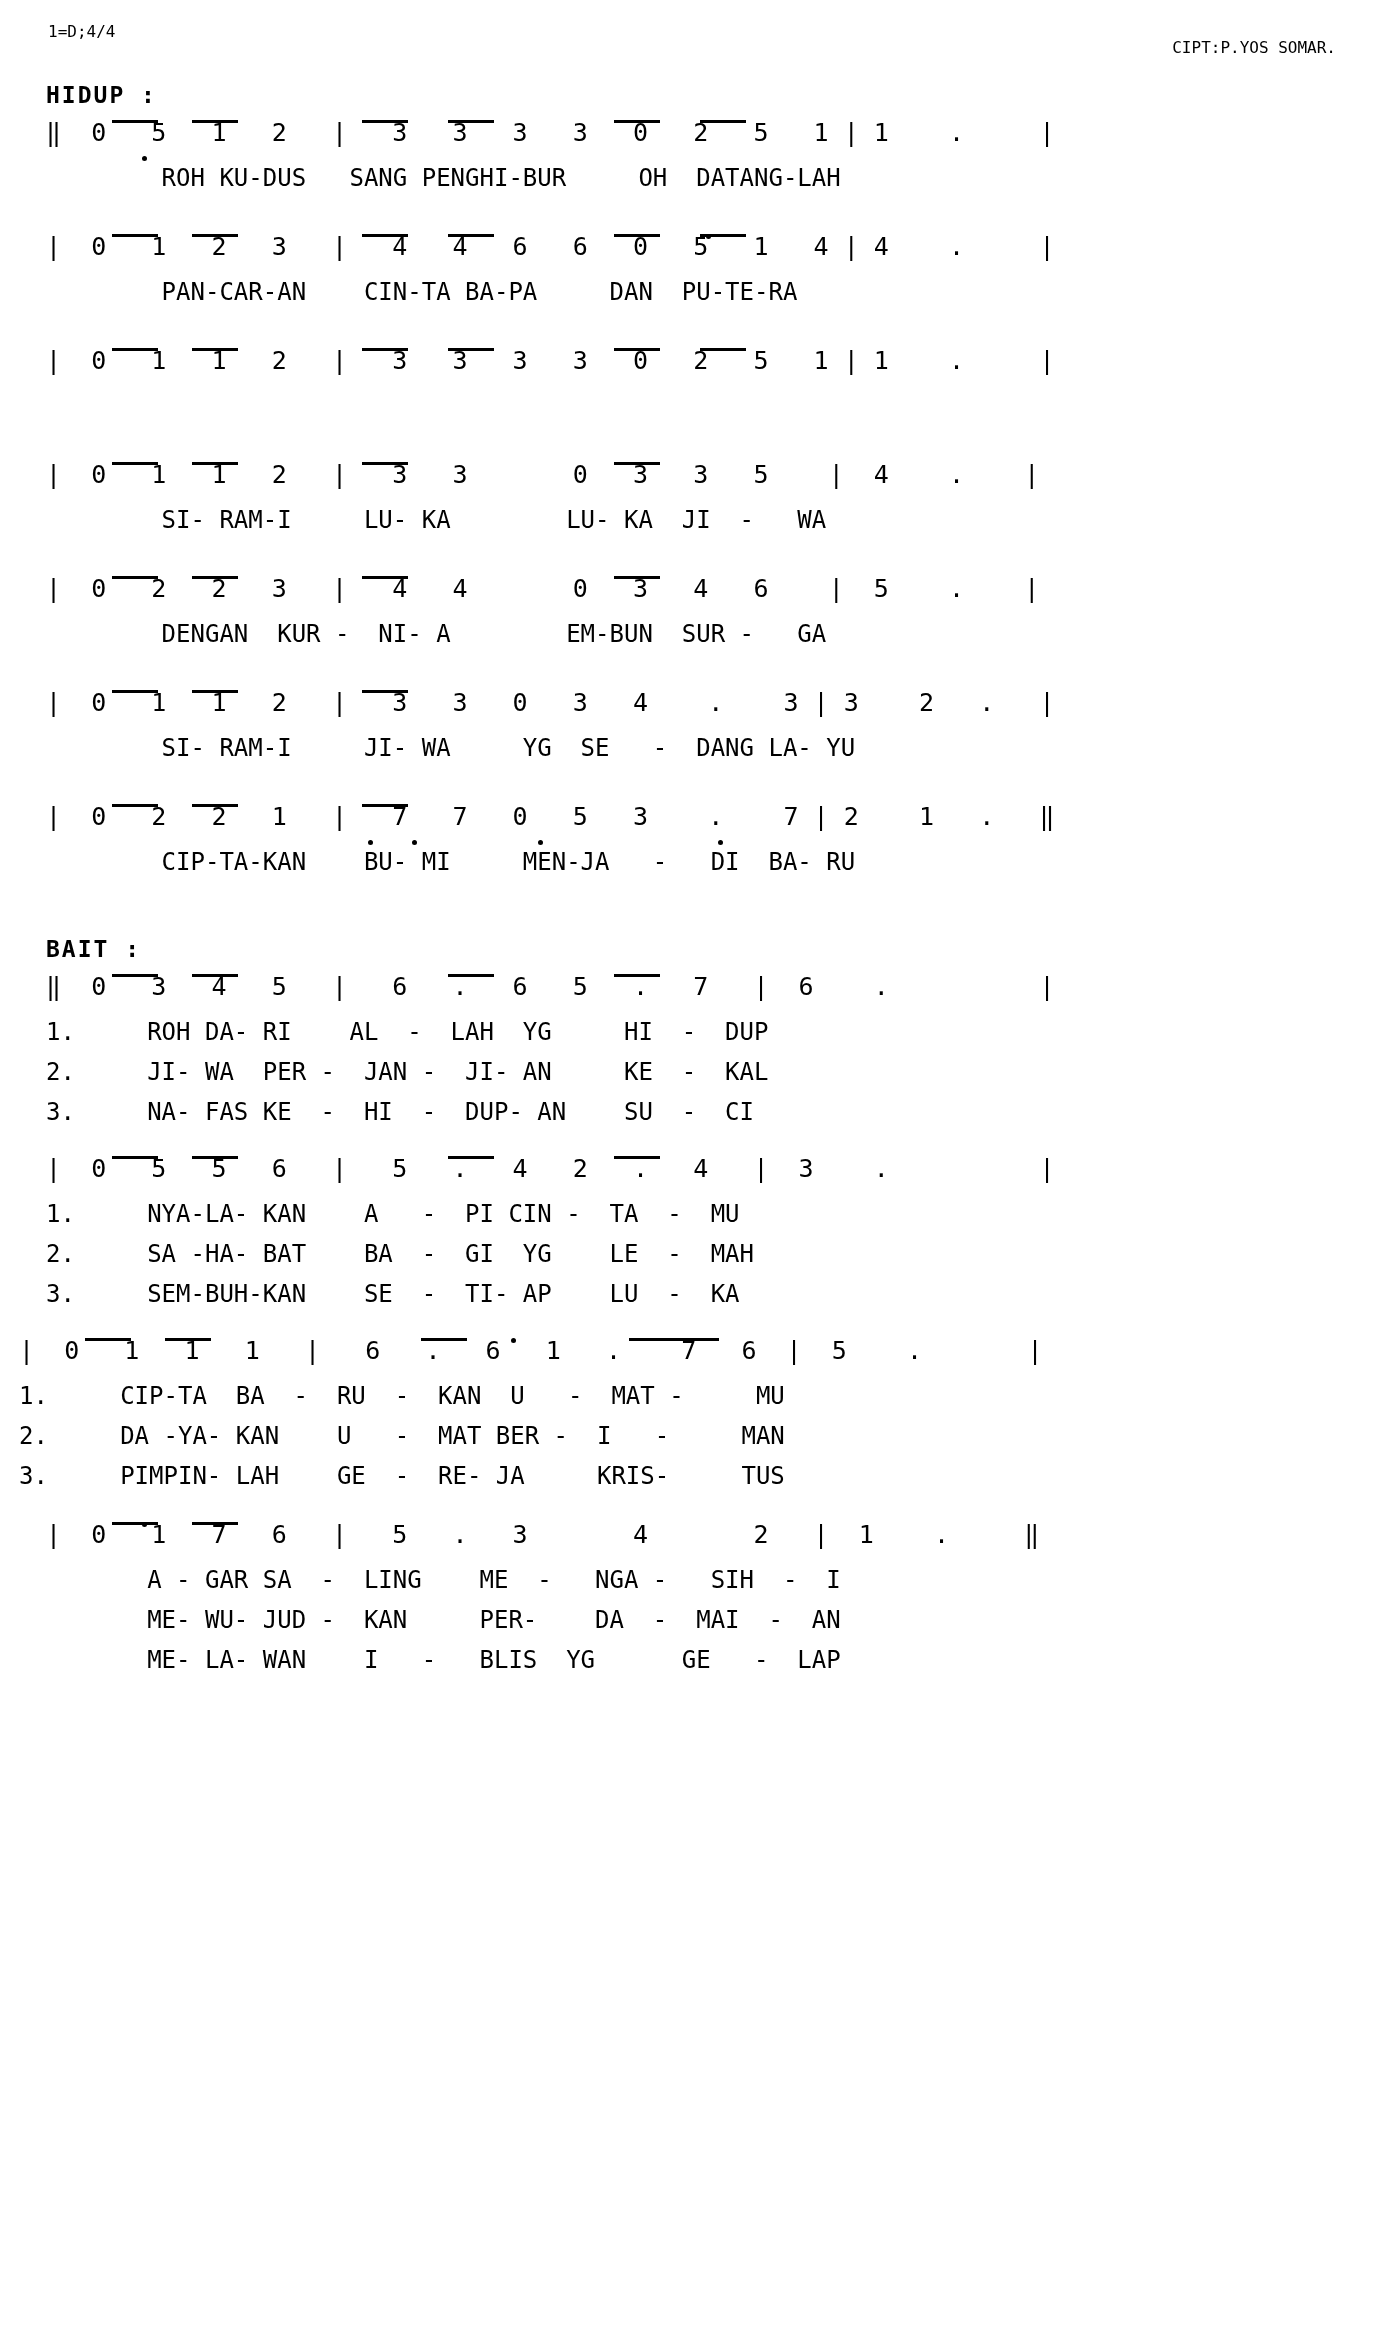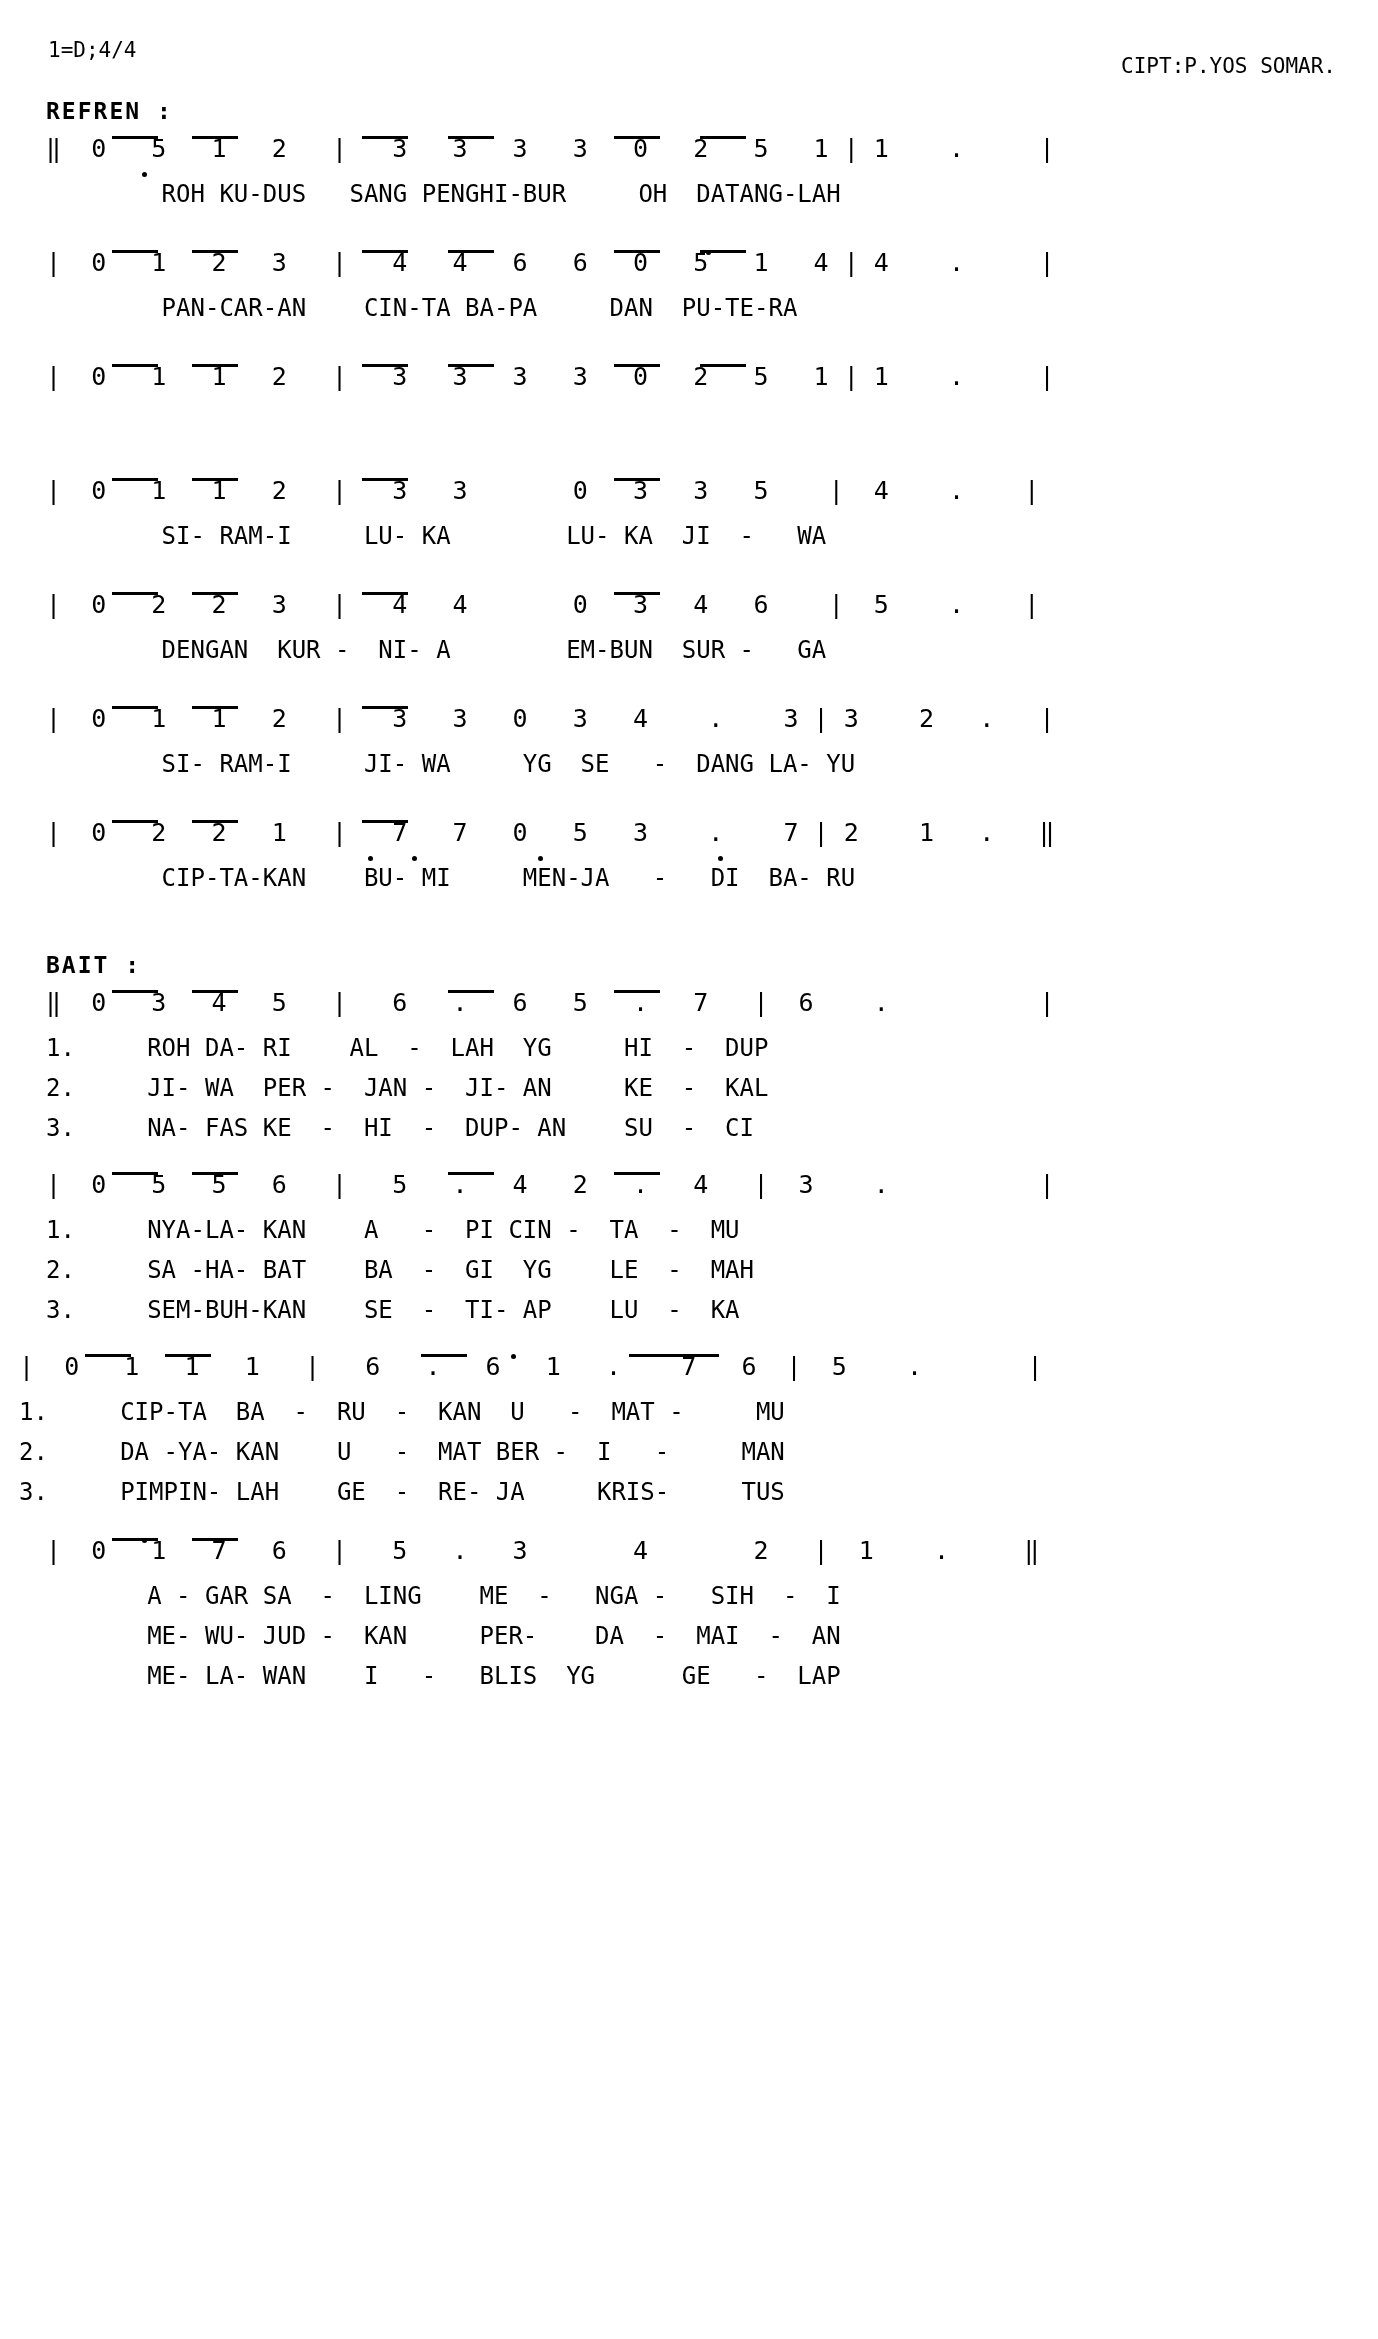--- a/index.html
+++ b/index.html
@@ -26,22 +26,22 @@
     font-family: "DejaVu Sans Mono", monospace;
     font-weight: bold;
     font-size: 38px;
     letter-spacing: 6px;
     margin: 0;
     padding-top: 32px;
   }
   .meta-row {
     position: relative;
     height: 34px;
-    margin-top: 38px;
-    font-size: 21px;
+    margin-top: 22px;
+    font-size: 16px;
     font-family: "DejaVu Sans Mono", monospace;
   }
   .meta-left {
     position: absolute;
     left: 48px;
     top: 0;
     letter-spacing: 0px;
   }
   .meta-right {
     position: absolute;
@@ -115,21 +115,21 @@
 <body>
 
 <div class="sheet">
 
 
   <div class="meta-row">
     <div class="meta-left">1=D;4/4</div>
     <div class="meta-right">CIPT:P.YOS SOMAR.</div>
   </div>
 
-  <div class="section-label">REFREN :</div>
+  <div class="section-label">HIDUP :</div>
 
   <div class="system">
     <div class="notes-line">‖  0   5   1   2   |   3   3   3   3   0   2   5   1 | 1    .     |</div>
     <div class="beam" style="left:66px;  width:46px;"></div>
     <div class="beam" style="left:146px; width:46px;"></div>
     <div class="beam" style="left:316px; width:46px;"></div>
     <div class="beam" style="left:402px; width:46px;"></div>
     <div class="beam" style="left:568px; width:46px;"></div>
     <div class="beam" style="left:654px; width:46px;"></div>
     <div class="dotdn" style="left:96px;"></div>

